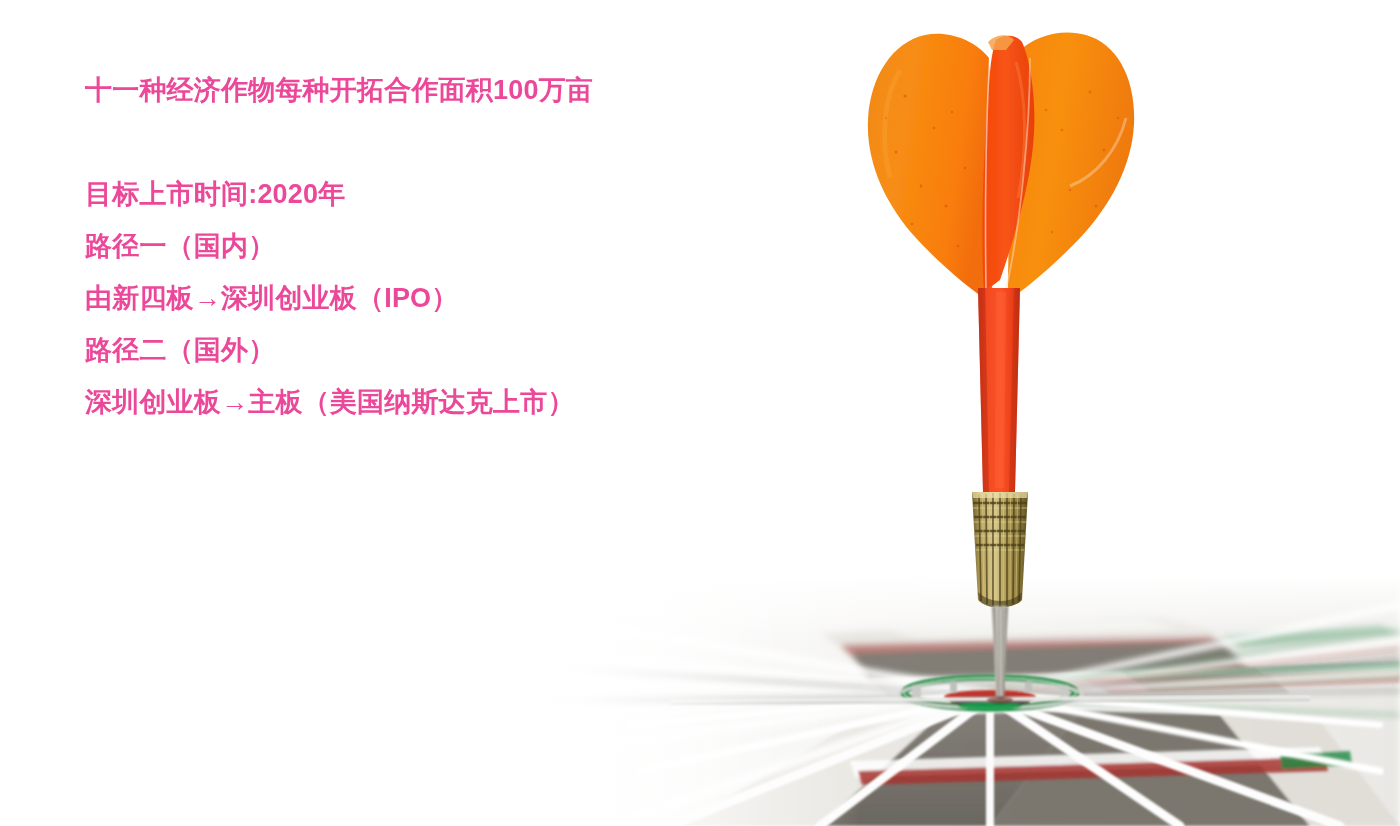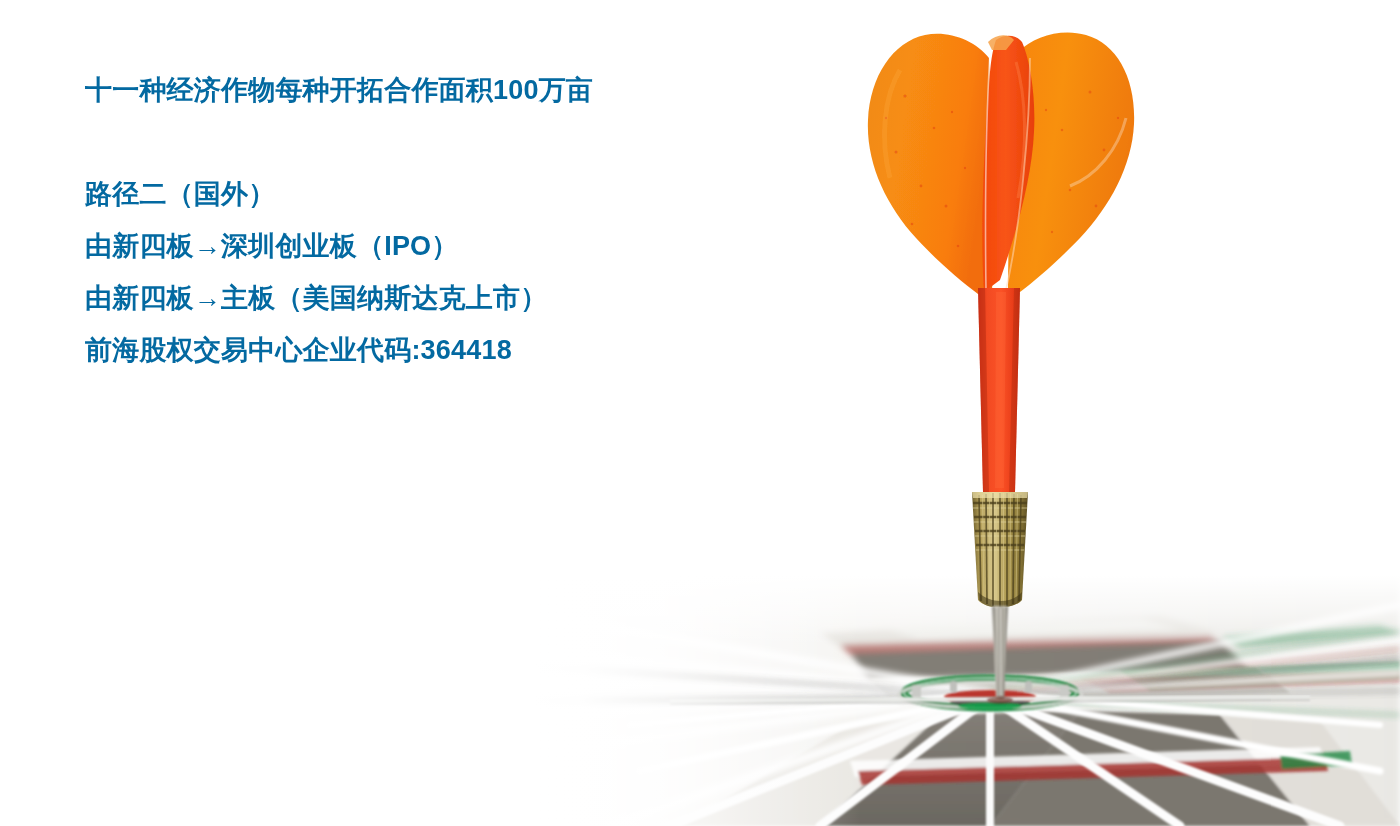--- a/index.html
+++ b/index.html
@@ -28,21 +28,21 @@
     width: 780px;
     z-index: 40;
   }
   .para {
     margin: 0;
     padding: 0;
   }
   .line {
     font-size: 27px;
     font-weight: bold;
-    color: #0369a1;
+    color: #ec4899;
     line-height: 52px;
     white-space: nowrap;
     letter-spacing: 0.2px;
   }
   .spacer-line {
     height: 52px;
   }
 
   
   #dart {
@@ -413,21 +413,22 @@
 
   <div class="text-layer">
 
     <div class="para">
       <div class="line">十一种经济作物每种开拓合作面积100万亩</div>
     </div>
 
     <div class="spacer-line"></div>
 
     <div class="para">
+      <div class="line">目标上市时间:2020年</div>
+      <div class="line">路径一（国内）</div>
+      <div class="line">由新四板→深圳创业板（IPO）</div>
       <div class="line">路径二（国外）</div>
-      <div class="line">由新四板→深圳创业板（IPO）</div>
-      <div class="line">由新四板→主板（美国纳斯达克上市）</div>
-      <div class="line">前海股权交易中心企业代码:364418</div>
+      <div class="line">深圳创业板→主板（美国纳斯达克上市）</div>
     </div>
 
   </div>
 
 </div>
 
 </body></html>

